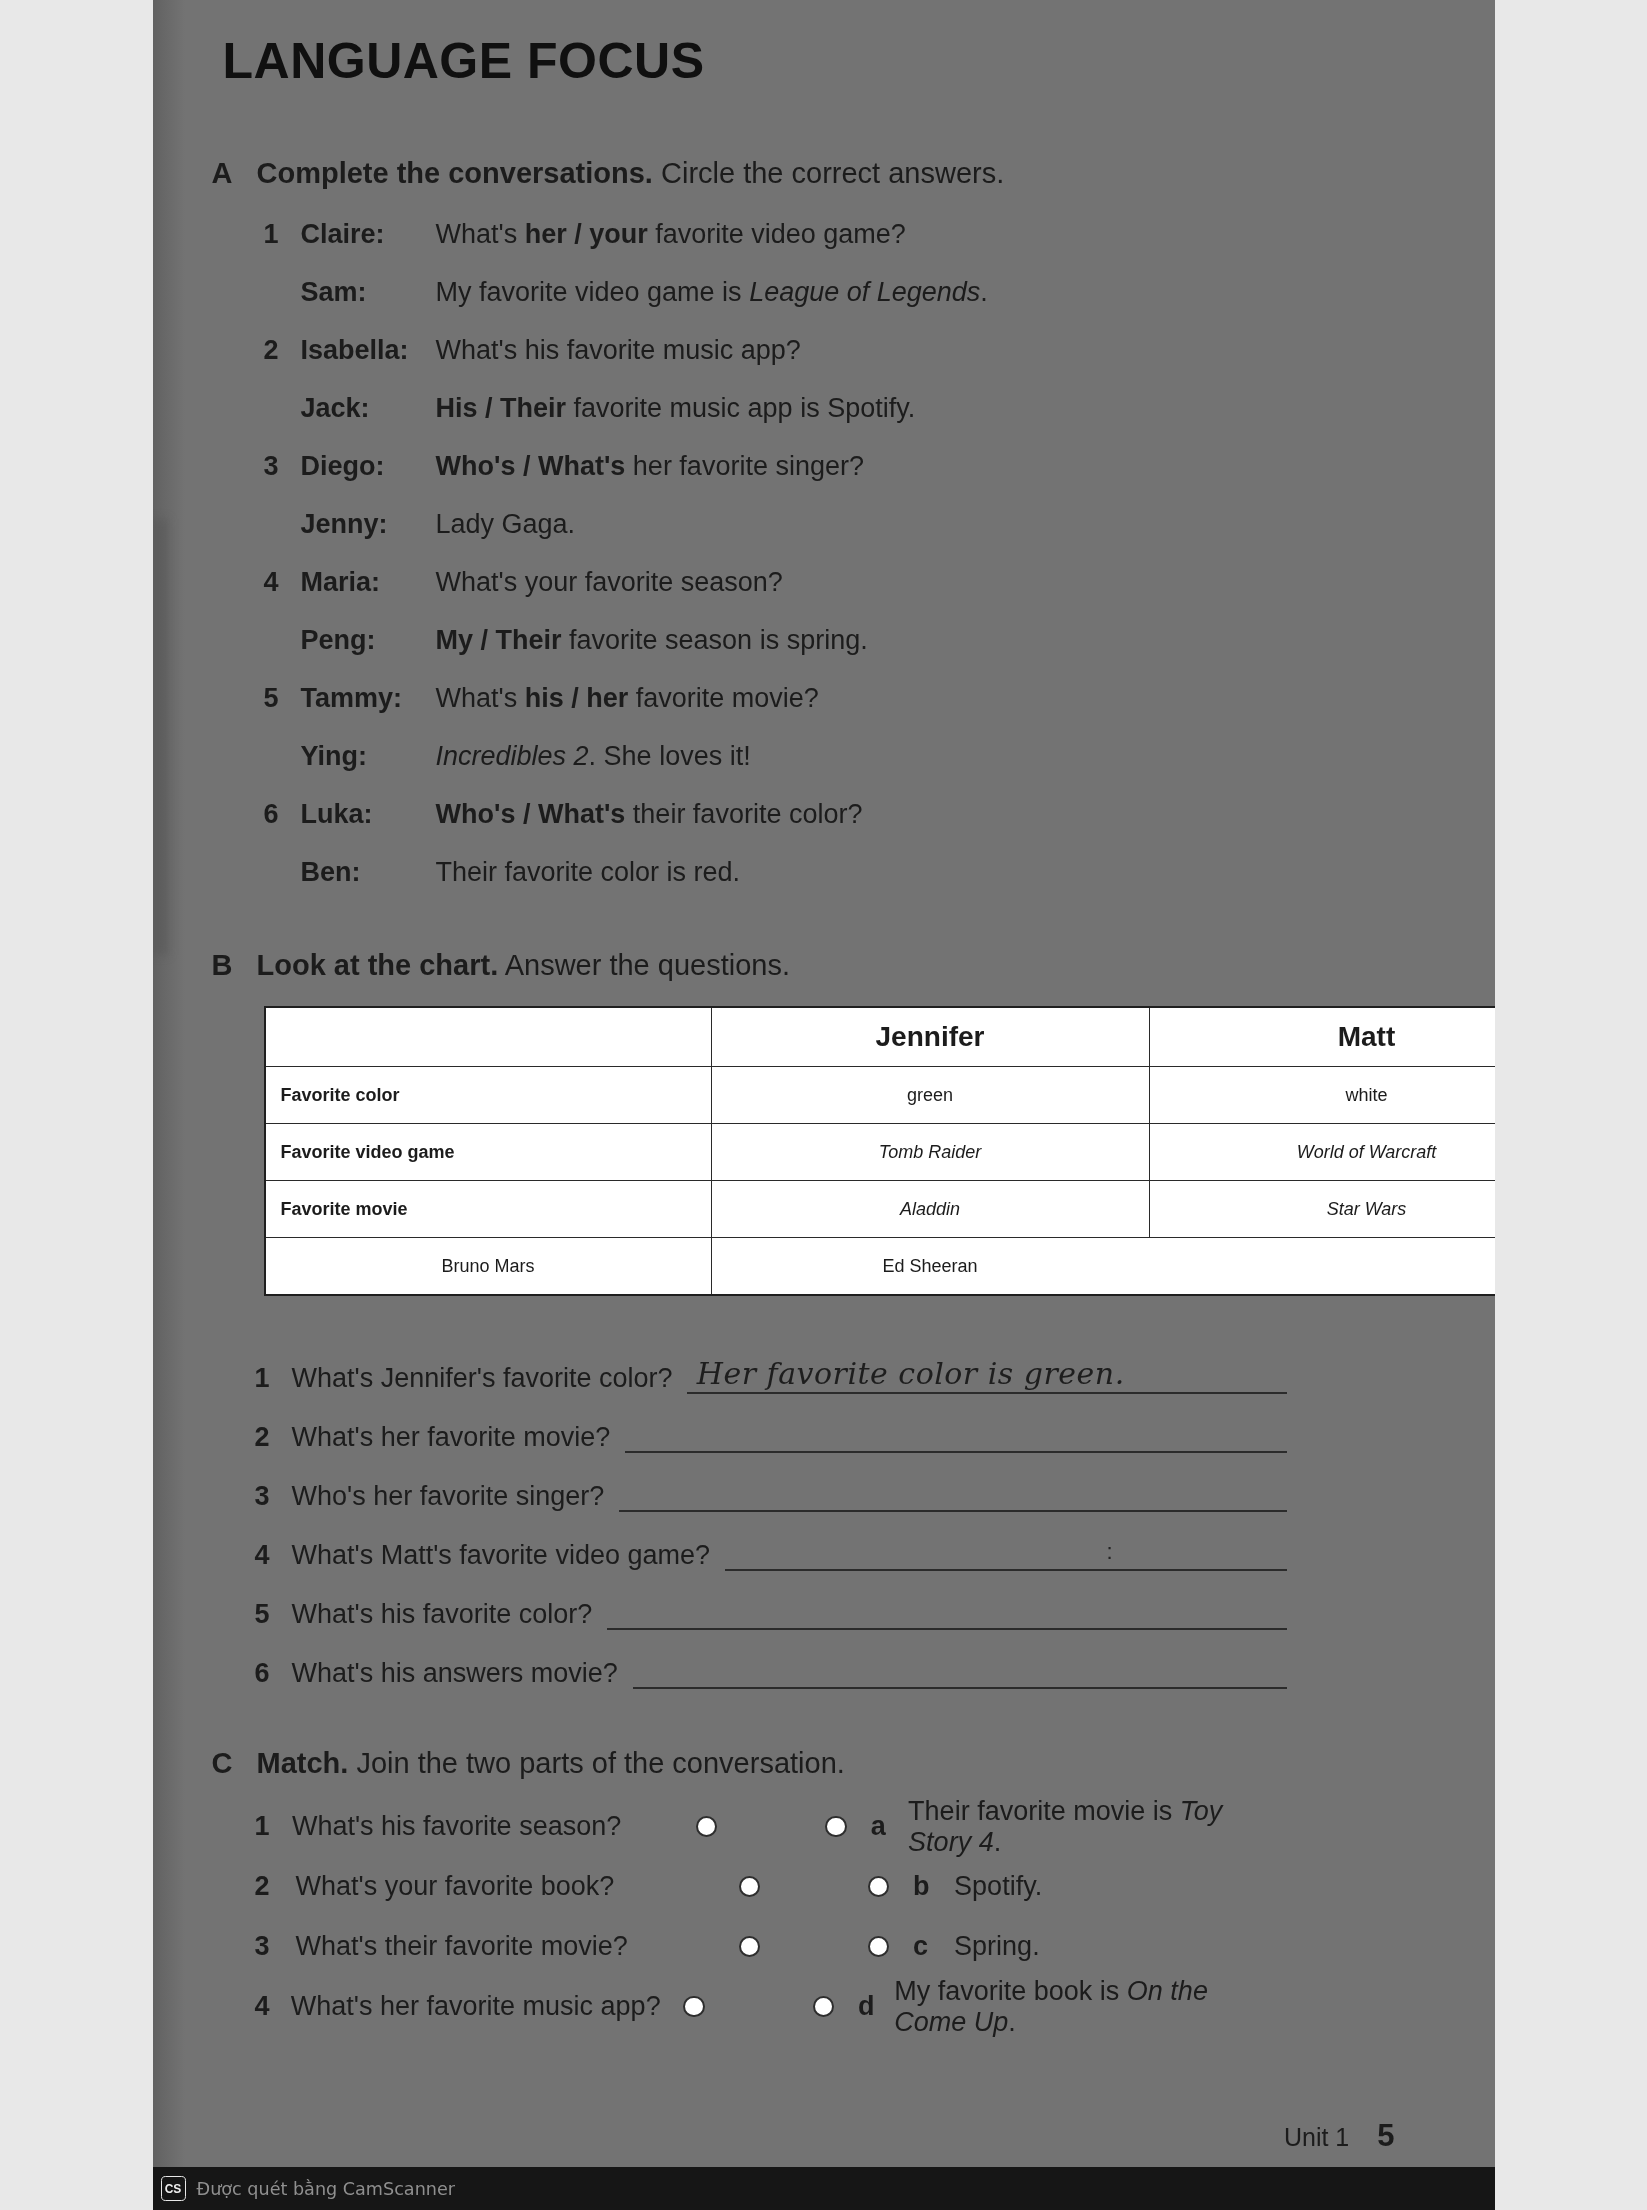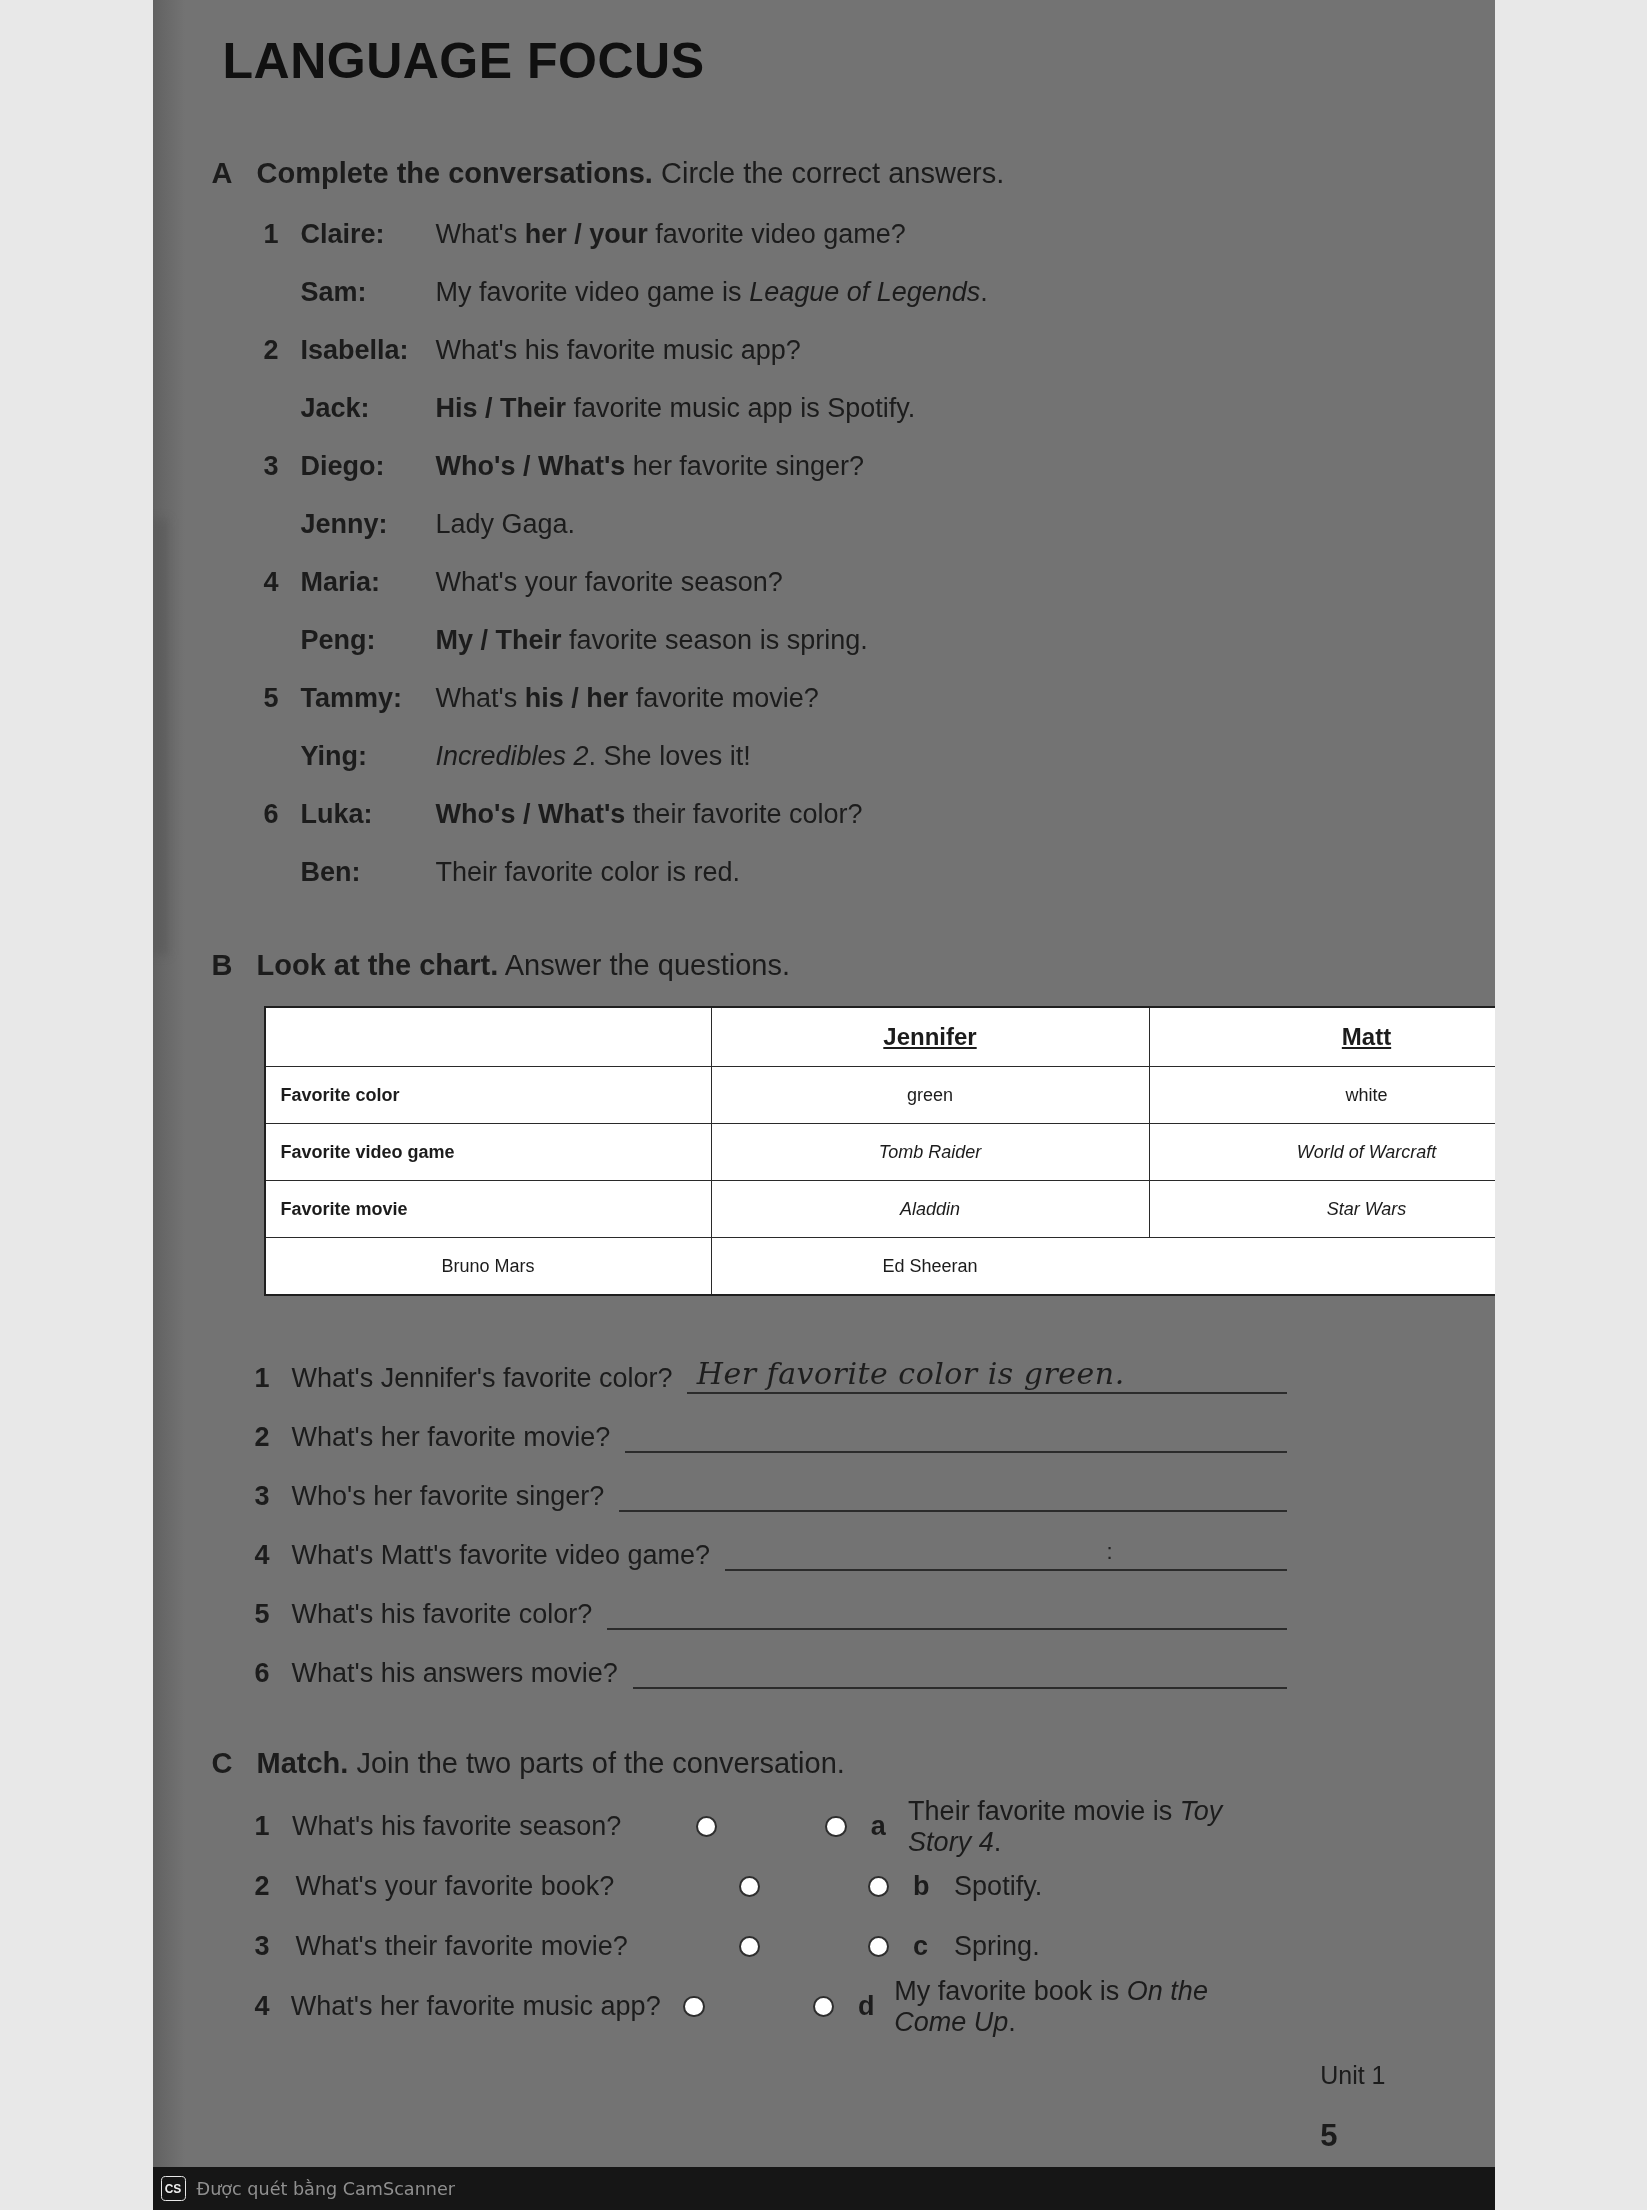--- a/index.html
+++ b/index.html
@@ -26,21 +26,21 @@
   .dnum { width:37px; margin-left:52px; font-weight:bold; }
   .dspk { width:135px; font-weight:bold; }
   .seg-b { font-weight:bold; }
   .seg-i { font-style:italic; }
 
   .chart { margin:24px 0 0 52px; width:1322px; border:2.8px solid #1f1f1f;
     border-radius:0 0 33px 0; overflow:hidden; background:#fff; }
   .trow { display:grid; grid-template-columns:445px 438px 1fr; }
   .trow + .trow { border-top:1.9px solid #2a2a2a; }
   .tc { display:flex; align-items:center; justify-content:center; height:56px; font-size:18px; }
-  .thead .tc { height:58px; font-weight:bold; font-size:24px;text-decoration:underline; }
+  .thead .tc { height:58px; font-weight:bold; font-size:28px; }
   .tlabel { justify-content:flex-start; padding-left:15px; font-weight:bold; }
   .tc + .tc { border-left:1.9px solid #2a2a2a; }
   .it { font-style:italic; }
 
   .questions { margin-top:39px; }
   .qrow { display:flex; align-items:flex-end; height:59px; font-size:27px; padding-left:43px; }
   .qnum { width:37px; font-weight:bold; }
   .qtext { white-space:nowrap; }
   .answer-line { position:relative; flex:1; margin-left:15px; border-bottom:2.8px solid #2b2b2b; height:41px; }
   .handwriting { position:absolute; left:9.3px; bottom:0.9px; font-family:"DejaVu Serif", serif;
@@ -48,21 +48,21 @@
   .stray { position:absolute; right:174px; bottom:3.7px; font-size:22px; color:#222; }
 
   .matches { margin-top:16.7px; }
   .mrow { display:flex; align-items:center; height:60px; font-size:27px; padding-left:43px; }
   .mnum { width:41px; font-weight:bold; }
   .mleft { width:443px; }
   .mcircle { width:21.3px; height:21.3px; border:2.3px solid #2e2e2e; border-radius:50%; flex:none; background:#fff; }
   .mgap { width:108px; flex:none; }
   .mletter { font-weight:bold; margin-left:24px; width:41px; }
 
-  .footer { position:absolute; right:109px; bottom:56px; display:flex; align-items:baseline; gap:28px; font-size:25px;flex-direction:column; }
+  .footer { position:absolute; right:100px; bottom:56px; display:flex; align-items:baseline; gap:28px; font-size:25px; }
   .footer .pagenum { font-size:31px; font-weight:bold; }
 
   .scanbar { position:absolute; left:0; right:0; bottom:0; height:43px; background:#161616;
     display:flex; align-items:center; padding-left:8px; gap:11px; z-index:10; }
   .cs-logo { width:25px; height:25px; border:1.9px solid #e8e8e8; border-radius:4.6px; color:#efefef;
     font-size:12px; font-weight:bold; display:flex; align-items:center; justify-content:center; flex:none; }
   .cs-note { color:#8f8f8f; font-size:17.6px; font-family:"DejaVu Sans", sans-serif; }
 </style>
 </head>
 <body>

